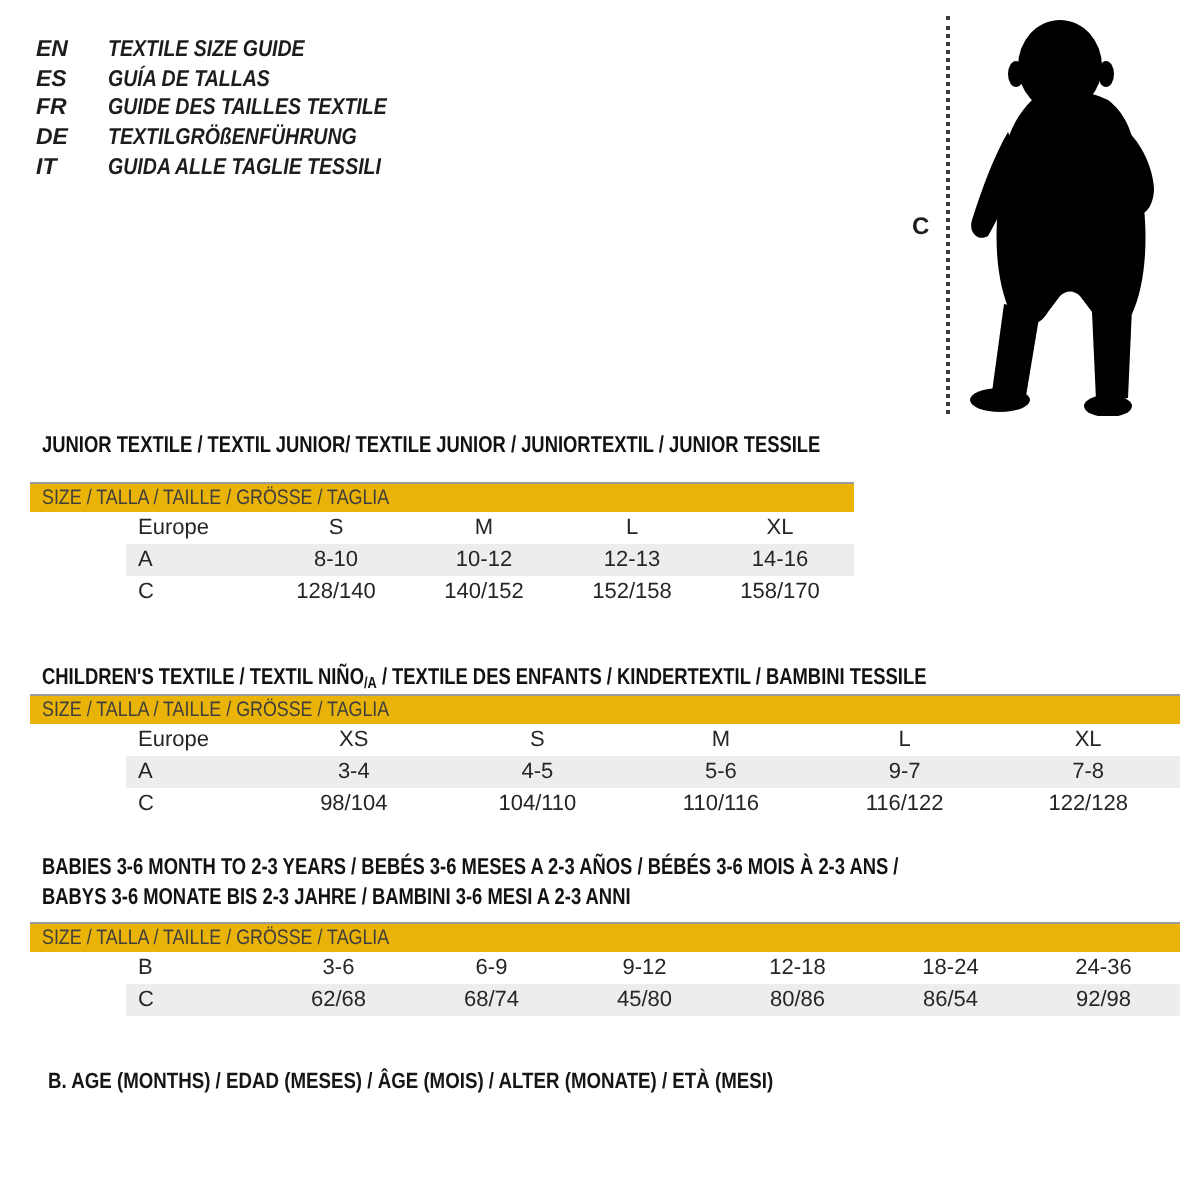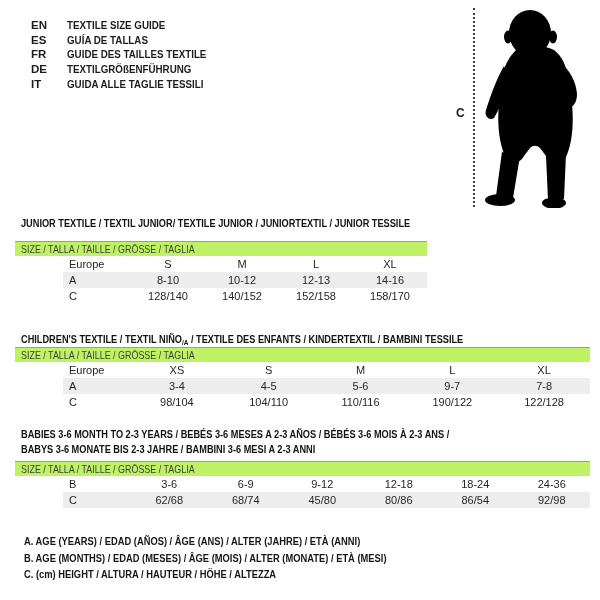--- a/index.html
+++ b/index.html
@@ -2,37 +2,37 @@
 <html><head>
 <meta charset="utf-8">
 <style>
   html,body{margin:0;padding:0;background:#fff;}
   #stage{position:relative;width:600px;height:600px;background:#ffffff;overflow:hidden;
          font-family:"Liberation Sans",sans-serif;color:#1c1c1c;}
   .cond{display:inline-block;transform:scaleX(0.85);transform-origin:0 50%;white-space:nowrap;}
   .cond80{display:inline-block;transform:scaleX(0.80);transform-origin:0 50%;white-space:nowrap;}
 
   
-  .lang-block{position:absolute;left:31px;top:18px;font-size:11.5px;font-weight:700;}
+  .lang-block{position:absolute;left:18px;top:18px;font-size:11.5px;font-weight:700;font-style:italic;}
   .lang-row{display:flex;height:14.6px;align-items:center;}
   .lang-code{width:36px;flex:0 0 36px;}
 
   
   .dotted-line{position:absolute;left:473px;top:8px;height:199px;width:0;
                border-left:2px dotted #3a3a3a;}
   .c-label{position:absolute;left:456px;top:106px;font-size:12px;font-weight:700;color:#1c1c1c;}
   .baby-svg{position:absolute;left:482px;top:6px;width:118px;height:202px;}
 
   
   .sec-title{position:absolute;left:21px;font-size:11.5px;font-weight:700;color:#121212;
              line-height:15px;}
 
   
   .sizetable{position:absolute;left:15px;}
-  .band{height:15px;background:#bef264;border-top:1px solid #9b9b9b;display:flex;
+  .band{height:15px;background:#eab308;border-top:1px solid #9b9b9b;display:flex;
         align-items:center;padding-left:6px;box-sizing:border-box;font-size:10.5px;
         color:#3e3e3e;font-weight:400;}
   .trow{display:flex;height:16px;align-items:center;font-size:11px;color:#262626;margin-left:48px;}
   .trow .lbl{width:68px;flex:0 0 68px;padding-left:6px;box-sizing:border-box;text-align:left;}
   .trow .cell{flex:1;text-align:center;}
   .shade{background:#ededed;}
   .t1{top:241px;width:412px;}
   .t2{top:347px;width:575px;}
   .t3{top:461px;width:575px;}
   .title1{top:216px;text-align:center;}
@@ -152,21 +152,21 @@
       <span class="cell">4-5</span>
       <span class="cell">5-6</span>
       <span class="cell">9-7</span>
       <span class="cell">7-8</span>
     </div>
     <div class="trow">
       <span class="lbl">C</span>
       <span class="cell">98/104</span>
       <span class="cell">104/110</span>
       <span class="cell">110/116</span>
-      <span class="cell">190/122</span>
+      <span class="cell">116/122</span>
       <span class="cell">122/128</span>
     </div>
   </div>
 
   <div class="sec-title title3">
     <div><span class="cond80">BABIES 3-6 MONTH TO 2-3 YEARS / BEBÉS 3-6 MESES A 2-3 AÑOS / BÉBÉS 3-6 MOIS À 2-3 ANS /</span></div>
     <div><span class="cond80">BABYS 3-6 MONATE BIS 2-3 JAHRE / BAMBINI 3-6 MESI A 2-3 ANNI</span></div>
   </div>
   <div class="sizetable t3">
     <div class="band">
@@ -187,23 +187,17 @@
       <span class="cell">68/74</span>
       <span class="cell">45/80</span>
       <span class="cell">80/86</span>
       <span class="cell">86/54</span>
       <span class="cell">92/98</span>
     </div>
   </div>
 
   <div class="footnotes">
     <div class="fn-line">
-      <span class="cond">A. AGE (YEARS) / EDAD (AÑOS) / ÂGE (ANS) / ALTER (JAHRE) / ETÀ (ANNI)</span>
-    </div>
-    <div class="fn-line">
       <span class="cond">B. AGE (MONTHS) / EDAD (MESES) / ÂGE (MOIS) / ALTER (MONATE) / ETÀ (MESI)</span>
     </div>
-    <div class="fn-line">
-      <span class="cond">C. (cm) HEIGHT / ALTURA / HAUTEUR / HÖHE / ALTEZZA</span>
-    </div>
   </div>
 
 </div>
 
 </body></html>

